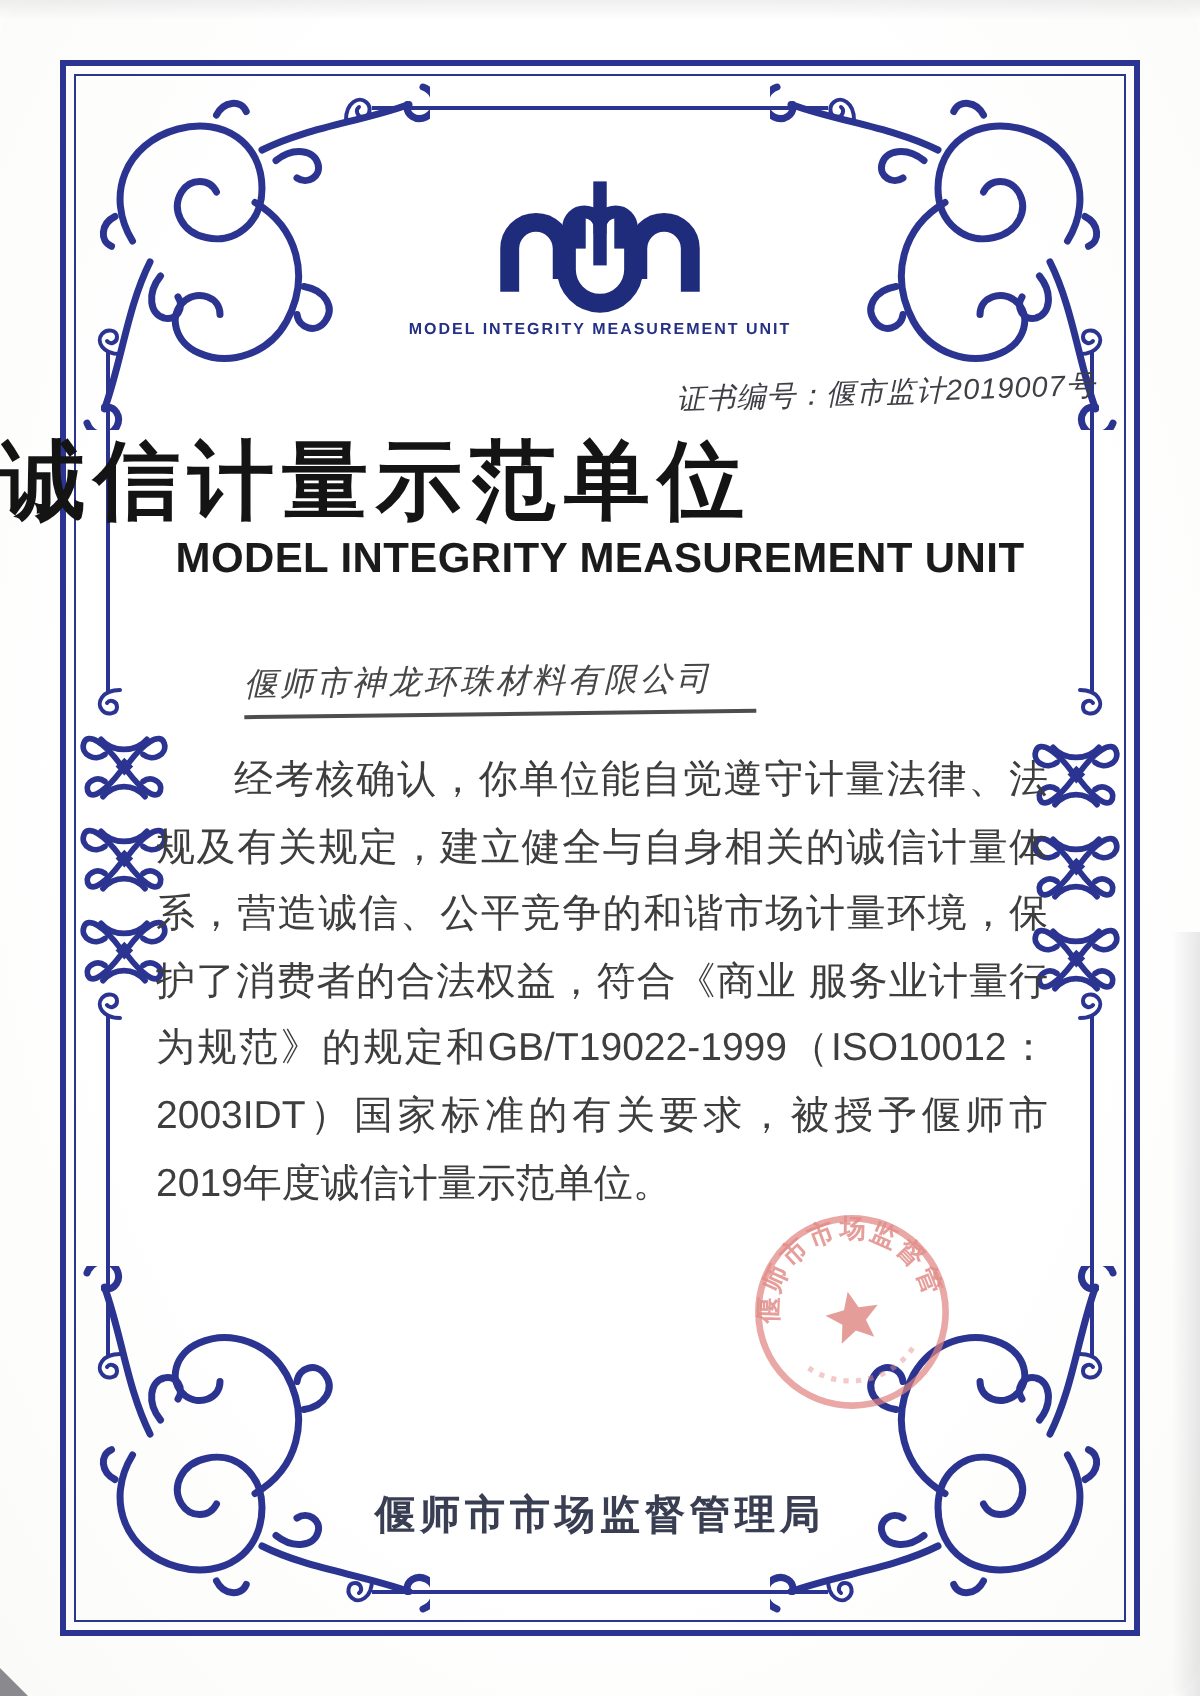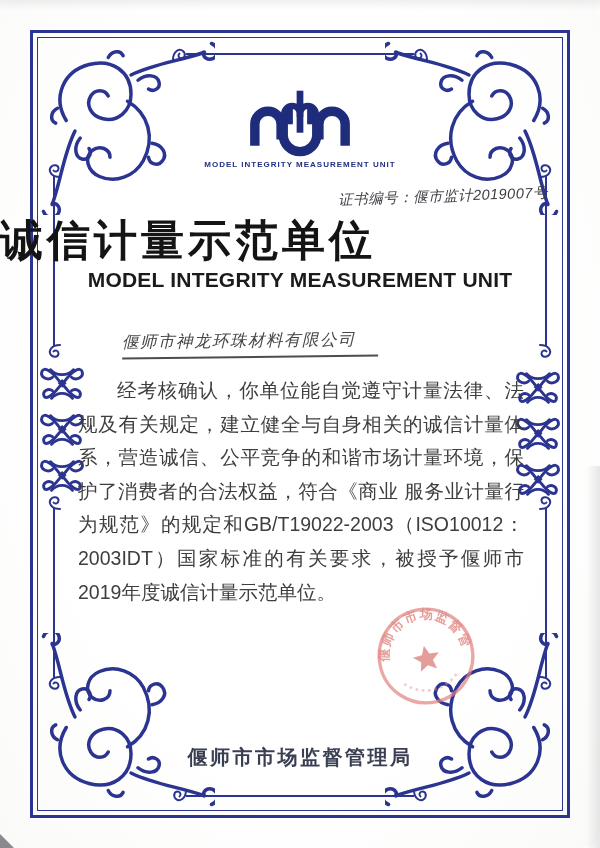--- a/index.html
+++ b/index.html
@@ -219,21 +219,21 @@
 
   <div class="cert-no">
     <span>证书编号：</span><span>偃市监计2019007号</span>
   </div>
 
   <div class="title-cn">诚信计量示范单位</div>
   <div class="title-en">MODEL INTEGRITY MEASUREMENT UNIT</div>
 
   <div class="company">偃师市神龙环珠材料有限公司</div>
 
-  <div class="body-text">经考核确认，你单位能自觉遵守计量法律、法规及有关规定，建立健全与自身相关的诚信计量体系，营造诚信、公平竞争的和谐市场计量环境，保护了消费者的合法权益，符合《商业 服务业计量行为规范》的规定和GB/T19022-2003（ISO10012：2003IDT）国家标准的有关要求，被授予偃师市2019年度诚信计量示范单位。</div>
+  <div class="body-text">经考核确认，你单位能自觉遵守计量法律、法规及有关规定，建立健全与自身相关的诚信计量体系，营造诚信、公平竞争的和谐市场计量环境，保护了消费者的合法权益，符合《商业 服务业计量行为规范》的规定和GB/T19022-1999（ISO10012：2003IDT）国家标准的有关要求，被授予偃师市2019年度诚信计量示范单位。</div>
 
 
   <svg class="seal" viewBox="0 0 100 100">
     <circle cx="50" cy="50" r="45" fill="none" stroke="#e0837f" stroke-width="3.2" opacity=".8"></circle>
     <defs>
       <path id="seal-arc" d="M14,50 A36,36 0 1 1 86,50" fill="none"></path>
     </defs>
     <text font-size="12.5" fill="#de7e7a" letter-spacing="1.5" opacity=".85" font-weight="bold">
       <textPath href="#seal-arc" startOffset="2">偃师市市场监督管理局</textPath>
     </text>

